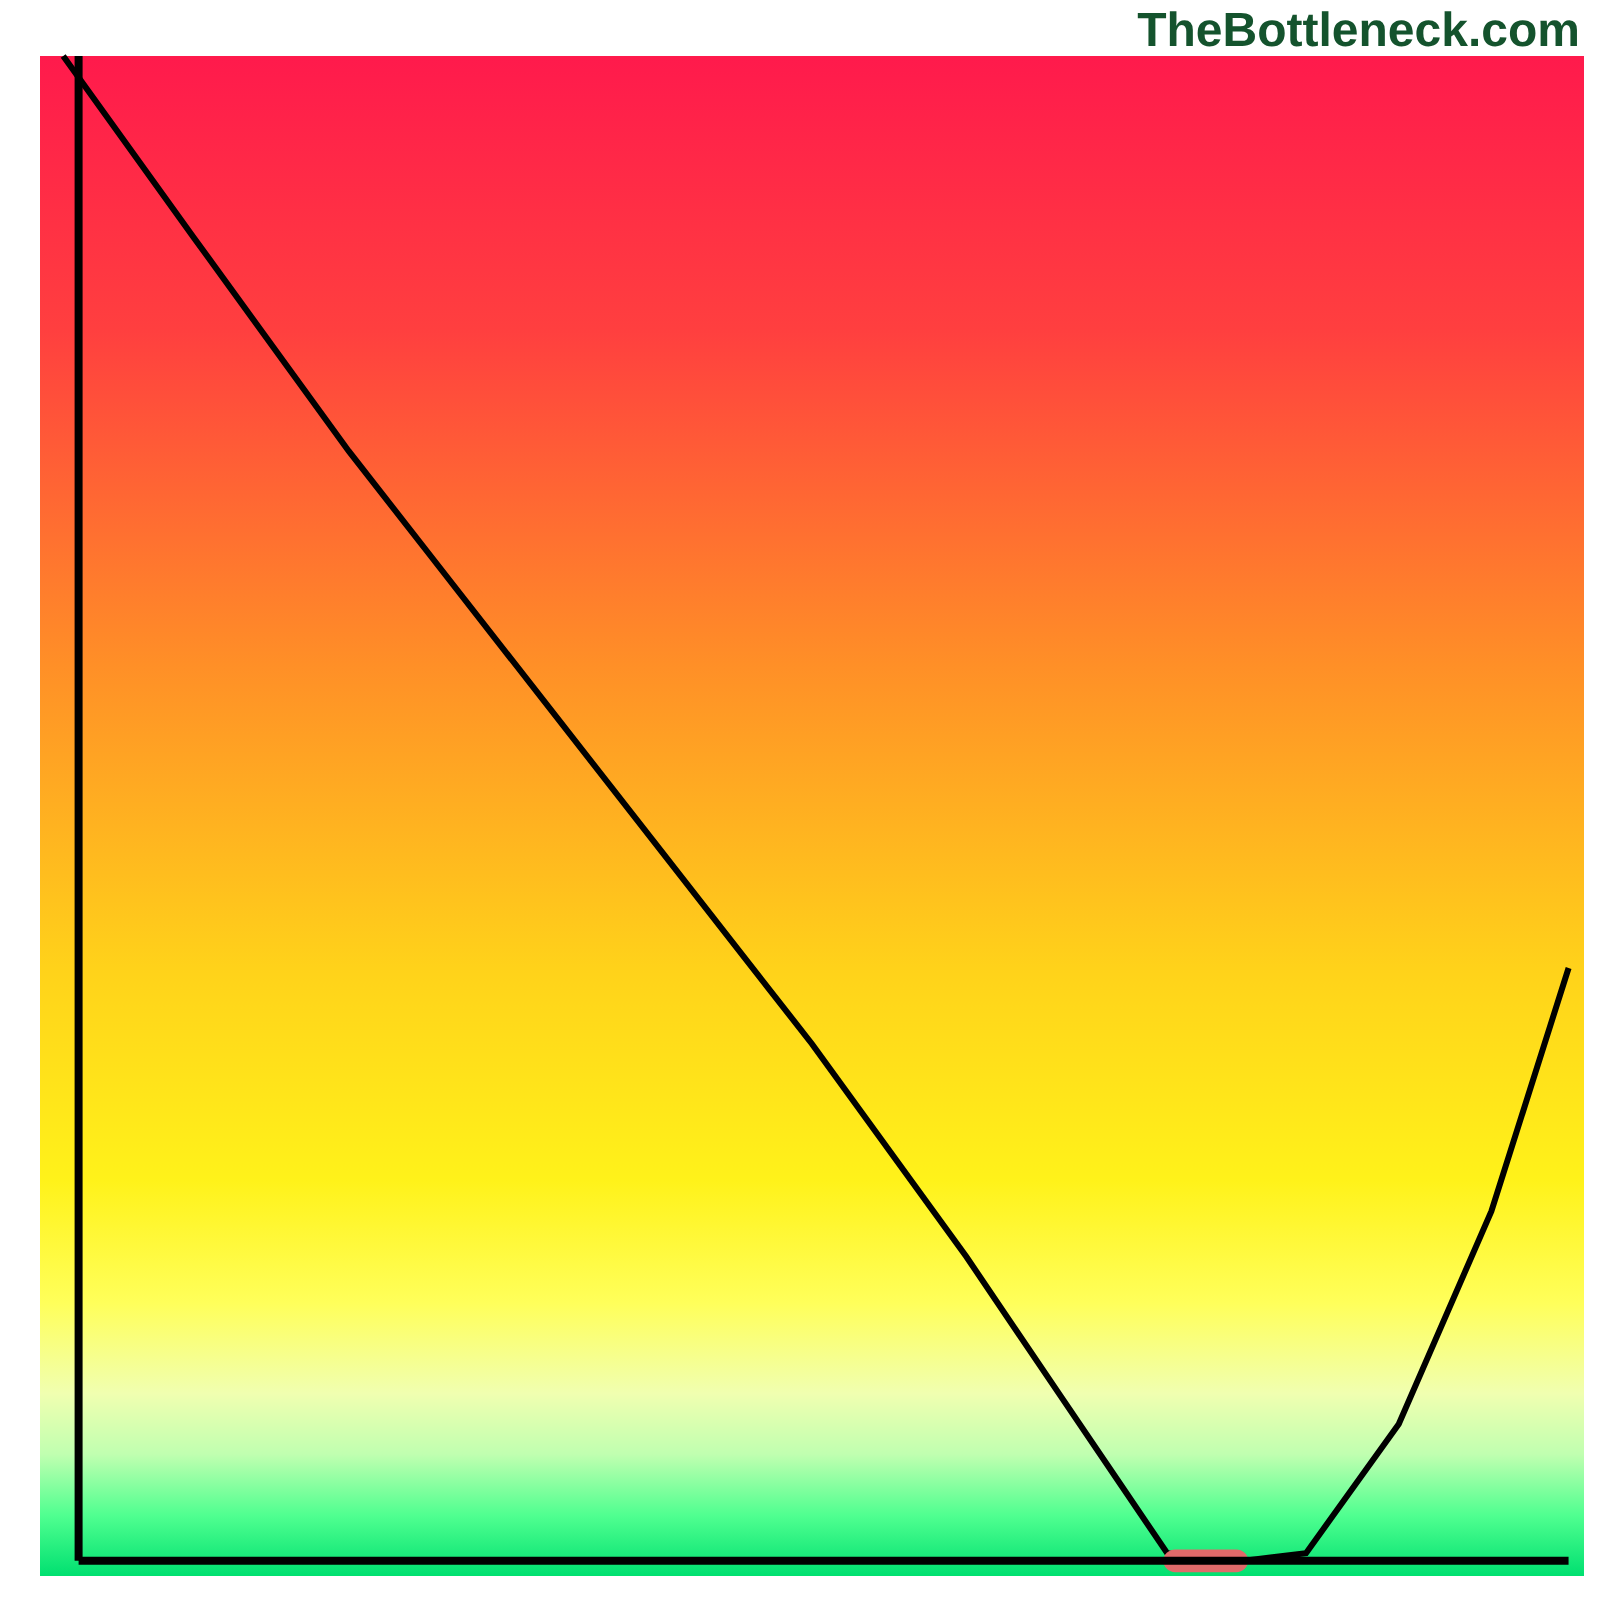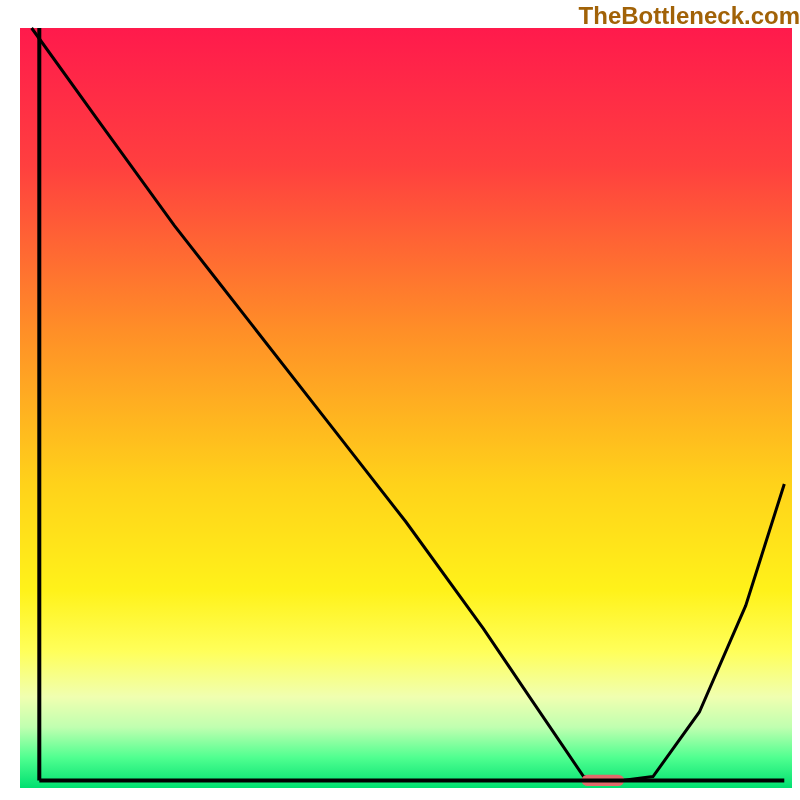--- a/index.html
+++ b/index.html
@@ -11,24 +11,24 @@
     font-family: Arial, Helvetica, sans-serif;
   }
   .container {
     position: relative;
     width: 800px;
     height: 800px;
   }
   .watermark {
     position: absolute;
     top: 2px;
-    right: 0;
+    right: 10px;
     font-size: 24px;
     font-weight: bold;
-    color: #a16207;
+    color: #14532d;
     font-family: Arial, sans-serif;
     z-index: 10;
   }
   svg {
     display: block;
   }
 </style>
 </head>
 <body>
 

